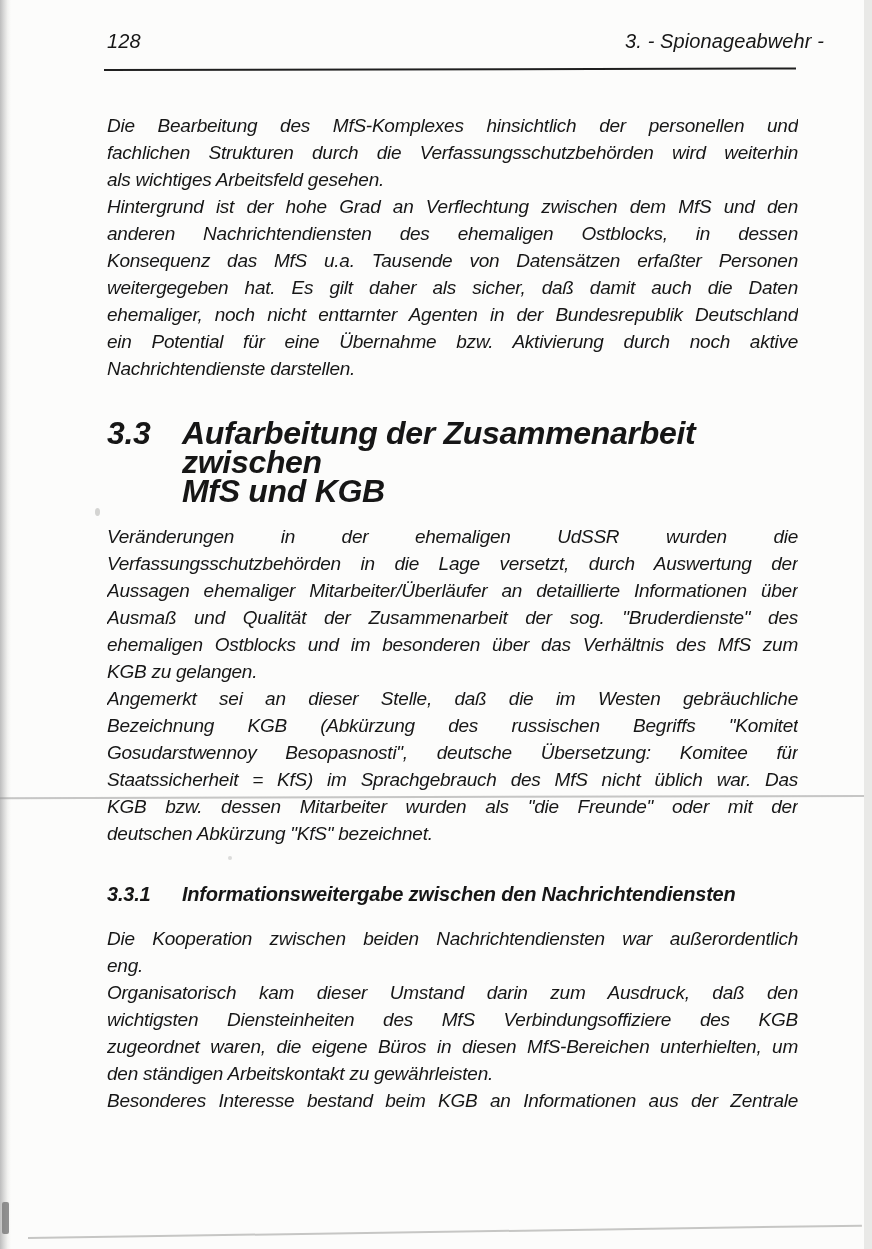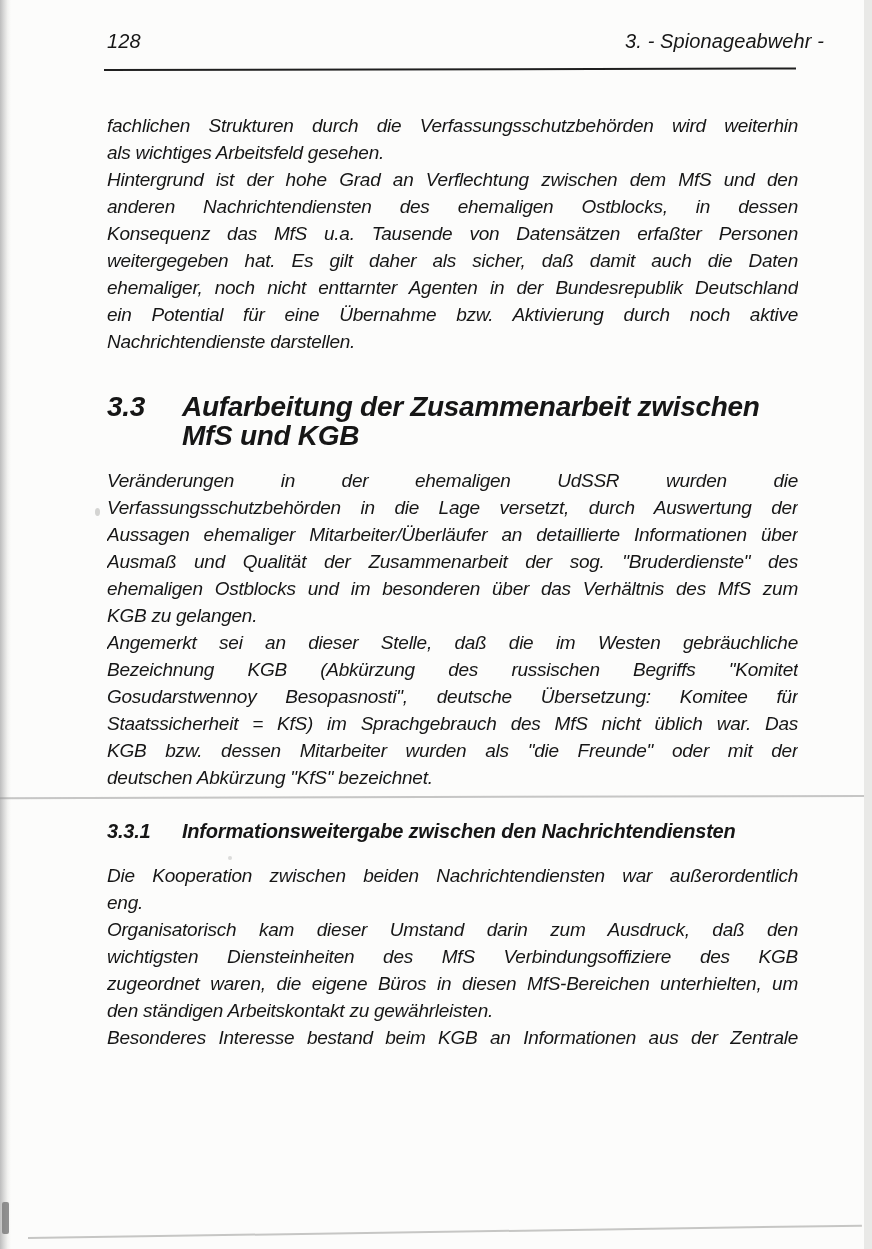--- a/index.html
+++ b/index.html
@@ -29,41 +29,42 @@
   .pg-title{position:absolute;left:0;right:0;top:0;text-align:right;transform:translateX(26px);}
   .header-rule{position:absolute;top:69px;left:104px;width:692px;height:2.4px;background:#1f1f1f;
     transform:rotate(-0.12deg);transform-origin:left center;}
 
   
   .content{position:absolute;top:112px;left:107px;width:691px;font-size:19px;letter-spacing:-0.25px;}
   .para{margin:0;}
   .line{height:27px;line-height:27px;text-align:justify;text-align-last:justify;overflow:hidden;white-space:normal;}
   .line.plain{text-align-last:left;}
 
-  .h2{display:flex;font-weight:bold;font-size:28px;line-height:29px;margin:37px 0 17px 0;letter-spacing:-0.3px;}
-  .h3{display:flex;font-weight:bold;font-size:20px;line-height:27px;margin:27px 0 17px 0;letter-spacing:-0.2px;}
+  .h2{display:flex;font-weight:bold;font-size:32px;line-height:29px;margin:37px 0 17px 0;letter-spacing:-0.3px;}
+  .h3{display:flex;font-weight:bold;font-size:20px;line-height:27px;margin:34px 0 17px 0;letter-spacing:-0.2px;}
   .hnum{flex:0 0 75px;}
   .hlines{flex:1;}
 </style>
 </head>
 <body>
 
 <div class="page">
 
   <div class="edge-left"></div>
   <div class="edge-left-mark"></div>
 
   <header class="pg-header">
     <span class="pg-num">128</span>
     <span class="pg-title">3. - Spionageabwehr -</span>
   </header>
   <div class="header-rule"></div>
 
   <main class="content">
       <div class="para">
+        <div class="line">Die Bearbeitung des MfS-Komplexes hinsichtlich der personellen und</div>
         <div class="line">fachlichen Strukturen durch die Verfassungsschutzbehörden wird weiterhin</div>
         <div class="line plain">als wichtiges Arbeitsfeld gesehen.</div>
       </div>
       <div class="para">
         <div class="line">Hintergrund ist der hohe Grad an Verflechtung zwischen dem MfS und den</div>
         <div class="line">anderen Nachrichtendiensten des ehemaligen Ostblocks, in dessen</div>
         <div class="line">Konsequenz das MfS u.a. Tausende von Datensätzen erfaßter Personen</div>
         <div class="line">weitergegeben hat. Es gilt daher als sicher, daß damit auch die Daten</div>
         <div class="line">ehemaliger, noch nicht enttarnter Agenten in der Bundesrepublik Deutschland</div>
         <div class="line">ein Potential für eine Übernahme bzw. Aktivierung durch noch aktive</div>

